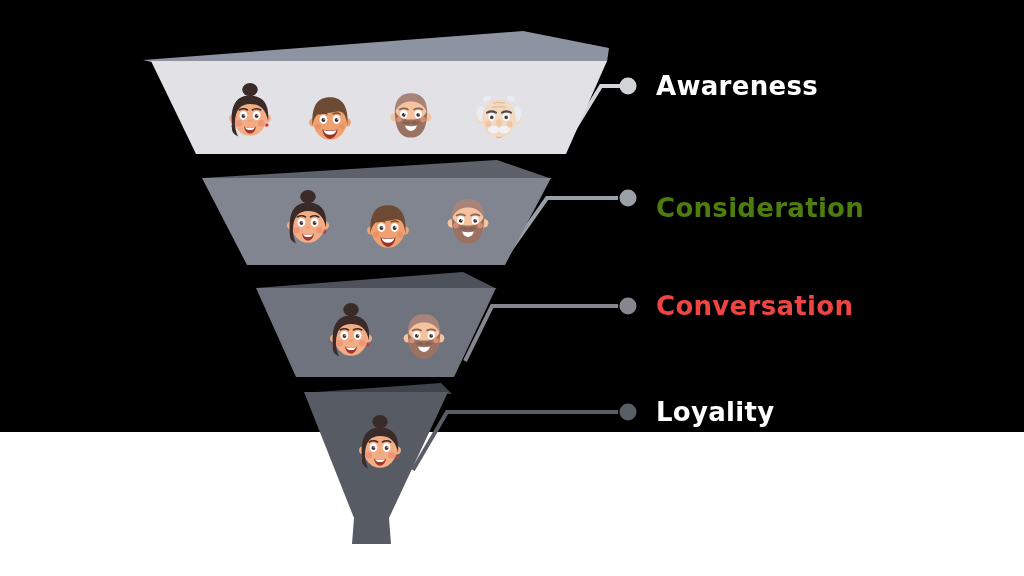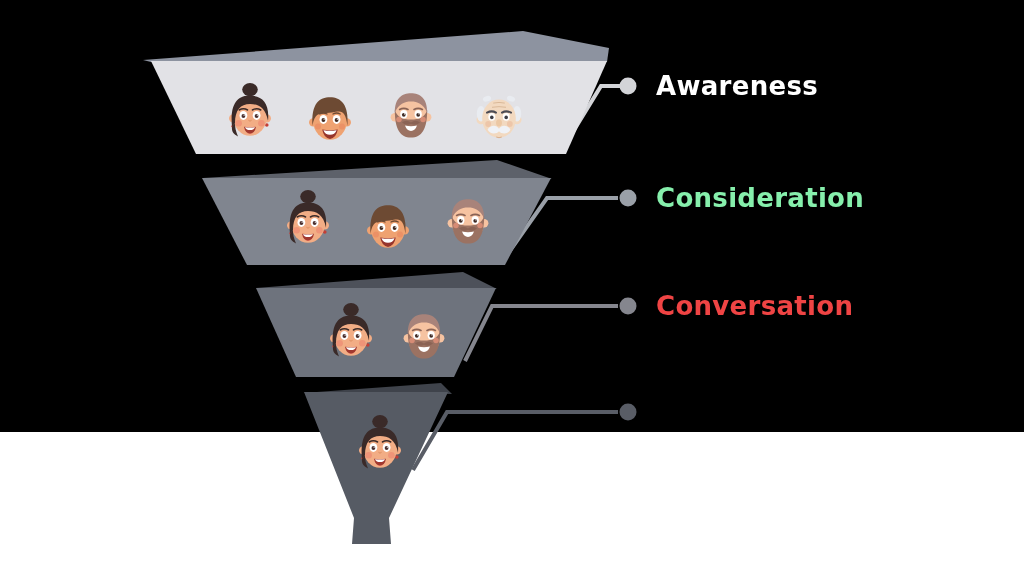--- a/index.html
+++ b/index.html
@@ -175,16 +175,17 @@
       <circle class="dot" cx="628" cy="412" r="8.5" fill="#595d66"></circle>
       <polygon points="303,393 441,383 452,394" fill="#3f434b"></polygon>
       <polygon points="304,392 448,392 389,518 391,544 352,544 354,518" fill="#565b64"></polygon>
       <g>
           <use href="#face-woman" xlink:href="#face-woman" x="350" y="406" width="60" height="72"></use>
         </g>
     </g>
   </svg>
 
   <div class="stage-label" style="top: 86px; color: rgb(255, 255, 255);">Awareness</div>
-  <div class="stage-label" style="top: 198px; color: #86efac;">Consideration</div>
+  <div class="stage-label" style="top: 208px; color: #4d7c0f;">Consideration</div>
   <div class="stage-label" style="top: 306px; color: #ef4444;">Conversation</div>
+  <div class="stage-label" style="top: 412px; color: rgb(255, 255, 255);">Loyality</div>
 
 </div>
 
 </body></html>

